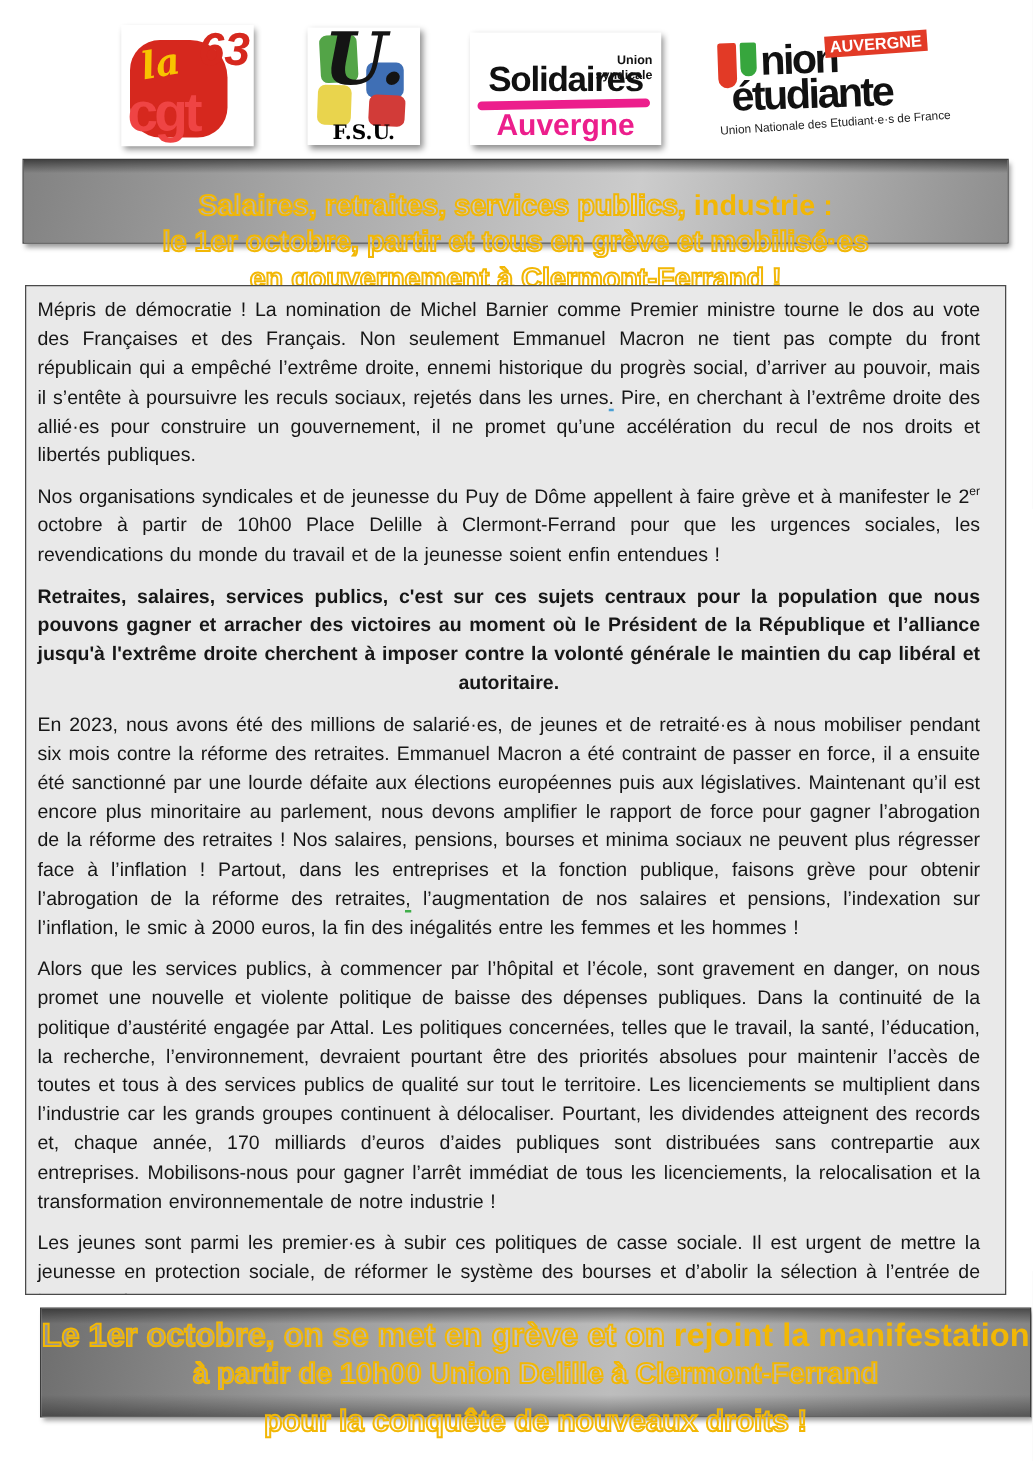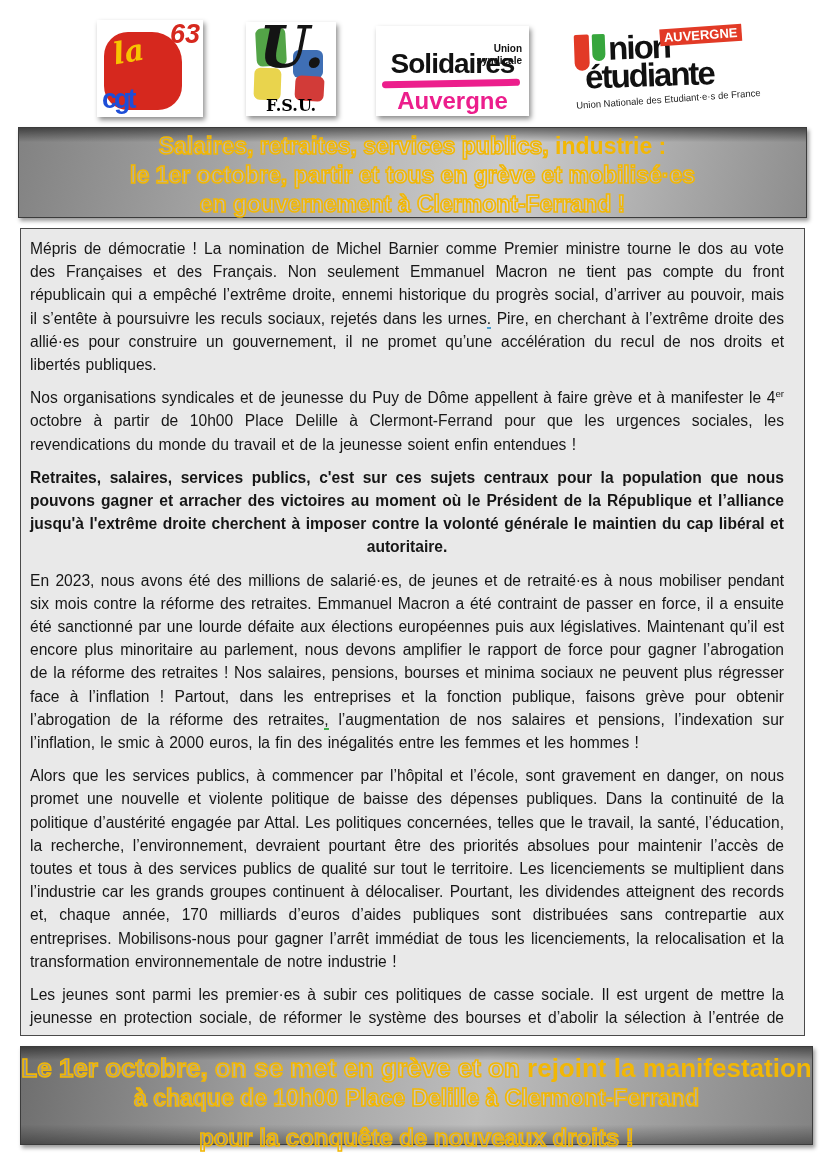--- a/index.html
+++ b/index.html
@@ -12,24 +12,24 @@
   
   .logo-card { position:absolute; background:#fff; box-shadow:2px 3px 5px rgba(0,0,0,.45); }
 
   
   .cgt { left:97px; top:20px; width:106px; height:97px; }
   .cgt-blob { position:absolute; left:7px; top:12px; width:78px; height:78px;
     background:#d6281e; border-radius:24px 30px 24px 24px; }
   .cgt-la { position:absolute; left:16px; top:14px; color:#f8c300;
     font-family:"DejaVu Serif",serif; font-style:italic; font-weight:bold;
     font-size:30px; transform:rotate(-10deg); }
-  .cgt-name { position:absolute; left:5px; bottom:4px; color:#1d4ed8; font-weight:bold;
-    font-size:27px; letter-spacing:-3px; line-height:1; }
+  .cgt-name { position:absolute; left:5px; bottom:4px; color:#ef4444; font-weight:bold;
+    font-size:44px; letter-spacing:-3px; line-height:1; }
   .cgt-dept { position:absolute; right:3px; top:1px; color:#d6281e; font-weight:bold;
-    font-size:27px; font-style:italic; line-height:1; }
+    font-size:37px; font-style:italic; line-height:1; }
 
   
   .fsu { left:246px; top:22px; width:90px; height:94px; }
   .fsu-patch { position:absolute; border-radius:6px; }
   .fsu-green  { left:10px; top:6px;  width:30px; height:38px; background:#53a447; transform:rotate(-3deg); }
   .fsu-yellow { left:8px;  top:46px; width:27px; height:32px; background:#e9d44d; transform:rotate(2deg); }
   .fsu-blue   { left:47px; top:28px; width:30px; height:28px; background:#3f6fb5; }
   .fsu-red    { left:49px; top:54px; width:29px; height:25px; background:#d23b38; transform:rotate(3deg); }
   .fsu-u { position:absolute; left:13px; top:-6px; color:#141414; font-family:"DejaVu Serif",serif;
     font-style:italic; font-weight:bold; font-size:58px; line-height:1.1; }
@@ -60,27 +60,27 @@
     font-size:13px; padding:1px 4px; transform:rotate(-2deg); letter-spacing:0; }
   .ue-sub { position:absolute; left:0; top:66px; width:100%; color:#222; font-size:9.5px;
     transform:rotate(-2deg); white-space:nowrap; }
 
   
   .banner {
     position:absolute; border:1px solid #3c3c3c; text-align:center;
     box-shadow:2px 3px 4px rgba(0,0,0,.4);
   }
   .banner-top {
-    left:18px; top:127px; width:789px; height:91px; padding-top:4px;
+    left:18px; top:127px; width:789px; height:68px; padding-top:22px;
     background:
       linear-gradient(180deg, rgba(0,0,0,.5) 0%, rgba(0,0,0,0) 16%),
       linear-gradient(102deg, #828282 0%, #a9a9a9 30%, #cccccc 62%, #8d8d8d 100%);
   }
   .banner-bottom {
-    left:20px; top:1046px; width:793px; height:99px; padding-top:6px;
+    left:32px; top:1046px; width:793px; height:88px; padding-top:6px;
     background:
       linear-gradient(180deg, rgba(0,0,0,.45) 0%, rgba(0,0,0,0) 14%),
       linear-gradient(180deg, rgba(0,0,0,0) 80%, rgba(0,0,0,.35) 100%),
       linear-gradient(100deg, #6e6e6e 0%, #9e9e9e 30%, #bdbdbd 58%, #838383 100%);
   }
   .b-line { font-weight:bold; color:#f2b705; }
   .b-outline { -webkit-text-fill-color:rgba(240,240,240,.28); -webkit-text-stroke:1.6px #f2b705; }
   .banner-top .b-line { font-size:23px; line-height:29px; }
   .banner-bottom .l1 { font-size:26px; line-height:31px; }
   .banner-bottom .l2 { font-size:23px; line-height:28px; }
@@ -151,33 +151,33 @@
     <div class="b-line">
       <span class="b-outline">Salaires, retraites, services publics, </span><span>industrie :</span>
     </div>
     <div class="b-line b-outline">le 1er octobre, partir et tous en grève et mobilisé·es</div>
     <div class="b-line b-outline">en gouvernement à Clermont-Ferrand !</div>
   </div>
 
   <div class="body-box">
     <p><span>Mépris de démocratie ! La nomination de Michel Barnier comme Premier ministre tourne le dos au vote des Françaises et des Français. Non seulement Emmanuel Macron ne tient pas compte du front républicain qui a empêché l’extrême droite, ennemi historique du progrès social, d’arriver au pouvoir, mais il s’entête à poursuivre les reculs sociaux, rejetés dans les urnes</span><span class="mark-blue">.</span><span> Pire, en cherchant à l’extrême droite des allié·es pour construire un gouvernement, il ne promet qu’une accélération du recul de nos droits et libertés publiques.</span></p>
 
-    <p><span>Nos organisations syndicales et de jeunesse du Puy de Dôme appellent à faire grève et à manifester le 4</span><sup>er</sup><span> octobre à partir de 10h00 Place Delille à Clermont-Ferrand pour que les urgences sociales, les revendications du monde du travail et de la jeunesse soient enfin entendues !</span></p>
+    <p><span>Nos organisations syndicales et de jeunesse du Puy de Dôme appellent à faire grève et à manifester le 2</span><sup>er</sup><span> octobre à partir de 10h00 Place Delille à Clermont-Ferrand pour que les urgences sociales, les revendications du monde du travail et de la jeunesse soient enfin entendues !</span></p>
 
     <p class="p-bold p-last-center">Retraites, salaires, services publics, c'est sur ces sujets centraux pour la population que nous pouvons gagner et arracher des victoires au moment où le Président de la République et l’alliance jusqu'à l'extrême droite cherchent à imposer contre la volonté générale le maintien du cap libéral et autoritaire.</p>
 
     <p><span>En 2023, nous avons été des millions de salarié·es, de jeunes et de retraité·es à nous mobiliser pendant six mois contre la réforme des retraites. Emmanuel Macron a été contraint de passer en force, il a ensuite été sanctionné par une lourde défaite aux élections européennes puis aux législatives. Maintenant qu’il est encore plus minoritaire au parlement, nous devons amplifier le rapport de force pour gagner l’abrogation de la réforme des retraites ! Nos salaires, pensions, bourses et minima sociaux ne peuvent plus régresser face à l’inflation ! Partout, dans les entreprises et la fonction publique, faisons grève pour obtenir l’abrogation de la réforme des retraites</span><span class="mark-green">,</span><span> l’augmentation de nos salaires et pensions, l’indexation sur l’inflation, le smic à 2000 euros, la fin des inégalités entre les femmes et les hommes !</span></p>
 
     <p>Alors que les services publics, à commencer par l’hôpital et l’école, sont gravement en danger, on nous promet une nouvelle et violente politique de baisse des dépenses publiques. Dans la continuité de la politique d’austérité engagée par Attal. Les politiques concernées, telles que le travail, la santé, l’éducation, la recherche, l’environnement, devraient pourtant être des priorités absolues pour maintenir l’accès de toutes et tous à des services publics de qualité sur tout le territoire. Les licenciements se multiplient dans l’industrie car les grands groupes continuent à délocaliser. Pourtant, les dividendes atteignent des records et, chaque année, 170 milliards d’euros d’aides publiques sont distribuées sans contrepartie aux entreprises. Mobilisons-nous pour gagner l’arrêt immédiat de tous les licenciements, la relocalisation et la transformation environnementale de notre industrie !</p>
 
     <p>Les jeunes sont parmi les premier·es à subir ces politiques de casse sociale. Il est urgent de mettre la jeunesse en protection sociale, de réformer le système des bourses et d’abolir la sélection à l’entrée de l’université.</p>
 
   </div>
 
   <div class="banner banner-bottom">
     <div class="b-line l1">
       <span class="b-outline">Le 1er octobre, on se met en grève et on </span><span>rejoint la manifestation</span>
     </div>
-    <div class="b-line l2 b-outline">à chaque de 10h00 Place Delille à Clermont-Ferrand</div>
+    <div class="b-line l2 b-outline">à partir de 10h00 Union Delille à Clermont-Ferrand</div>
     <div class="b-line l3 b-outline">pour la conquête de nouveaux droits !</div>
   </div>
 
 </div>
 
 </body></html>

